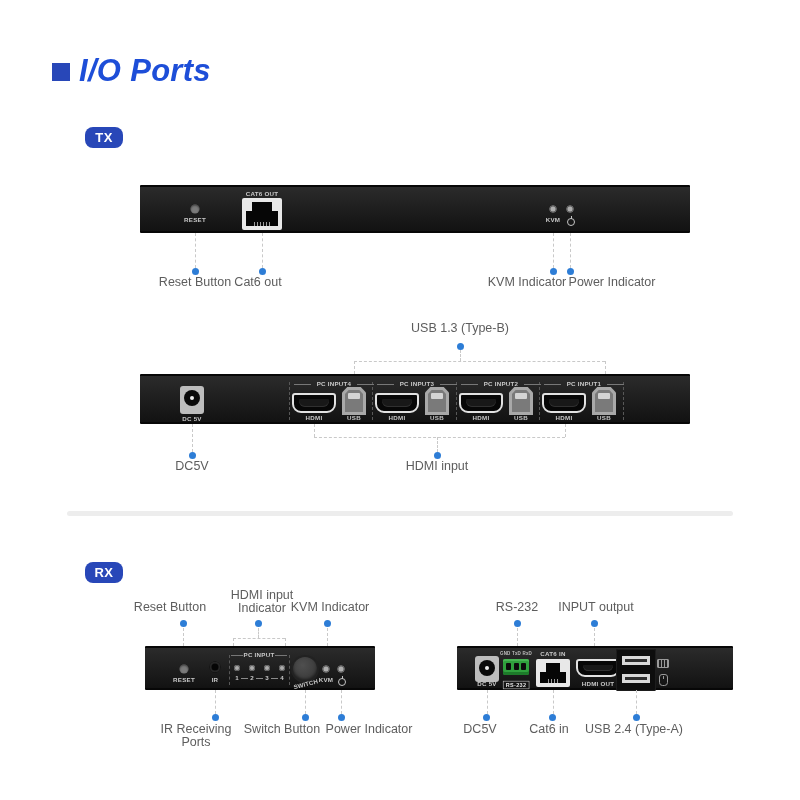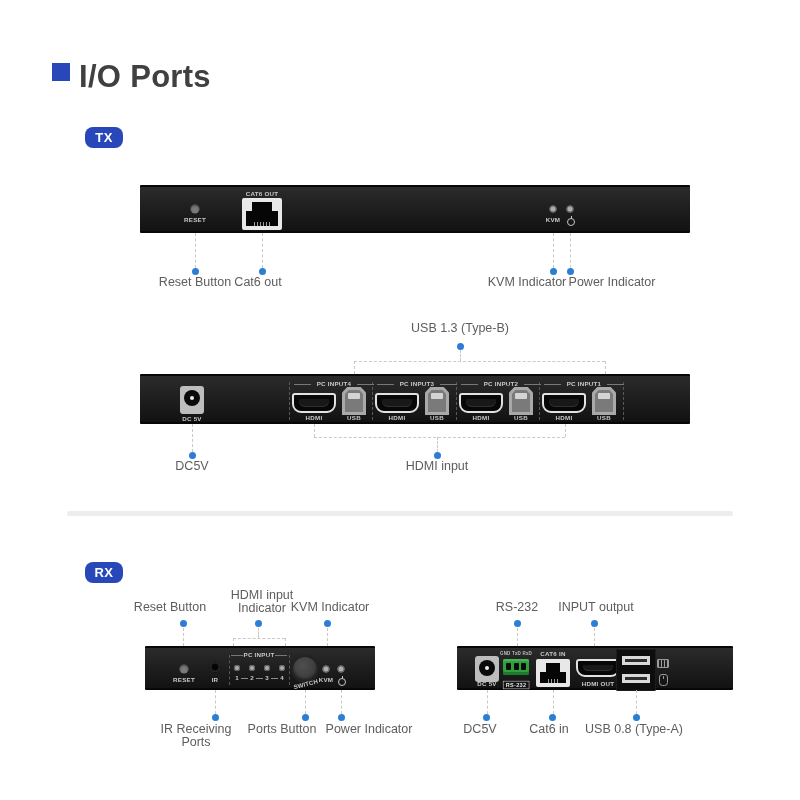--- a/index.html
+++ b/index.html
@@ -50,21 +50,21 @@
   .irwin{border-radius:50%;background:#050505;box-shadow:inset 0 0 0 2px #262626;}
   .btn-switch{border-radius:50%;background:radial-gradient(circle at 40% 35%,#4f4f4f,#333);box-shadow:0 0 0 2px #222,inset 0 -2px 3px rgba(0,0,0,.5);}
   .pwr{position:absolute;width:6px;height:6px;margin:-3px 0 0 -3px;border:1px solid #c4c4c4;border-radius:50%;}
   .pwr::after{content:"";position:absolute;left:50%;top:-3px;width:1px;height:3px;margin-left:-.5px;background:#c4c4c4;}
   .kbi{position:absolute;width:10px;height:7px;margin:-3.5px 0 0 -5px;border:1px solid #9a9a9a;border-radius:1px;
        background:repeating-linear-gradient(90deg,#9a9a9a 0 1px,transparent 1px 3px);}
   .msi{position:absolute;width:7px;height:10px;margin:-5px 0 0 -3.5px;border:1px solid #9a9a9a;border-radius:3px 3px 3.5px 3.5px;}
   .msi::after{content:"";position:absolute;left:50%;top:1px;width:1px;height:3px;margin-left:-.5px;background:#9a9a9a;}
   
   .title-square{position:absolute;left:52px;top:63px;width:18px;height:18px;background:#2847b8;}
-  .page-title{position:absolute;left:79px;top:59px;font-size:31px;font-weight:bold;color:#404040;letter-spacing:.3px;}
+  .page-title{position:absolute;left:79px;top:53px;font-size:31px;font-weight:bold;color:#1d4ed8;letter-spacing:.3px;font-style:italic;}
   .badge{position:absolute;width:38px;height:21px;border-radius:8px;background:#2847b8;color:#fff;
          font-weight:bold;font-size:13px;letter-spacing:.5px;display:flex;align-items:center;justify-content:center;}
   .divider{position:absolute;left:67px;top:511px;width:666px;height:5px;background:#ededed;border-radius:2.5px;}
 </style>
 </head>
 <body>
 
 <div id="canvas">
 
   <div class="title-square"></div>
@@ -252,21 +252,21 @@
     <div class="pwr" style="left:196px;top:33px;"></div>
   </div>
 
   <div class="vd" style="left:215px;top:690px;height:24px;"></div>
   <div class="dot" style="left:215px;top:717px;"></div>
   <div class="callout" style="left:196px;top:722px;">IR Receiving</div>
   <div class="callout" style="left:196px;top:735px;">Ports</div>
 
   <div class="vd" style="left:305px;top:690px;height:24px;"></div>
   <div class="dot" style="left:305px;top:717px;"></div>
-  <div class="callout" style="left:282px;top:722px;">Ports Button</div>
+  <div class="callout" style="left:282px;top:722px;">Switch Button</div>
 
   <div class="vd" style="left:341px;top:690px;height:24px;"></div>
   <div class="dot" style="left:341px;top:717px;"></div>
   <div class="callout" style="left:369px;top:722px;">Power Indicator</div>
 
   <div class="panel" style="left:457px;top:646px;width:276px;height:44px;">
     <div class="dcjack ctr" style="left:30px;top:21px;width:24px;height:26px;">
       <div class="ring"></div>
         <div class="pin"></div>
     </div>
@@ -304,15 +304,15 @@
   <div class="vd" style="left:487px;top:690px;height:24px;"></div>
   <div class="dot" style="left:486px;top:717px;"></div>
   <div class="callout" style="left:480px;top:722px;">DC5V</div>
 
   <div class="vd" style="left:553px;top:690px;height:24px;"></div>
   <div class="dot" style="left:552px;top:717px;"></div>
   <div class="callout" style="left:549px;top:722px;">Cat6 in</div>
 
   <div class="vd" style="left:636px;top:690px;height:24px;"></div>
   <div class="dot" style="left:636px;top:717px;"></div>
-  <div class="callout" style="left:634px;top:722px;">USB 0.8 (Type-A)</div>
+  <div class="callout" style="left:634px;top:722px;">USB 2.4 (Type-A)</div>
 
 </div>
 
 </body></html>

